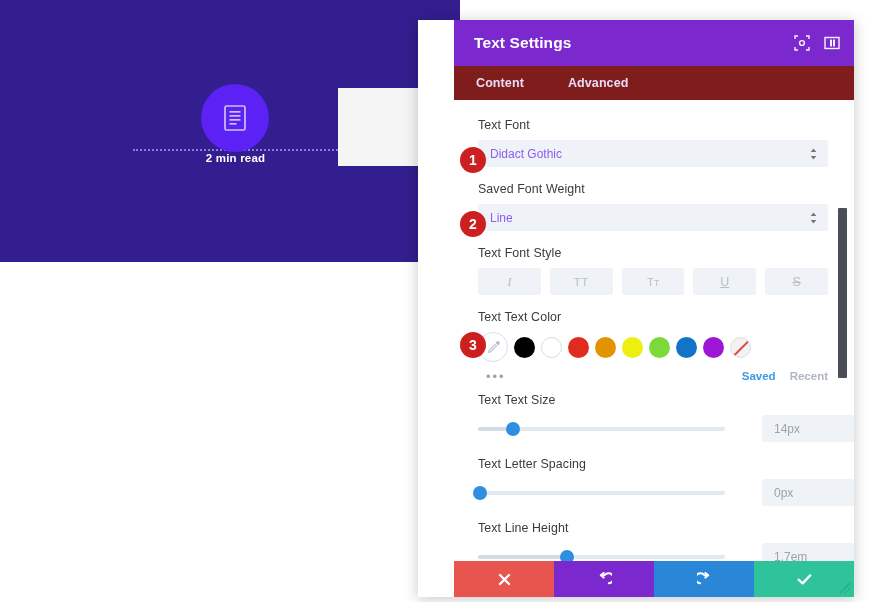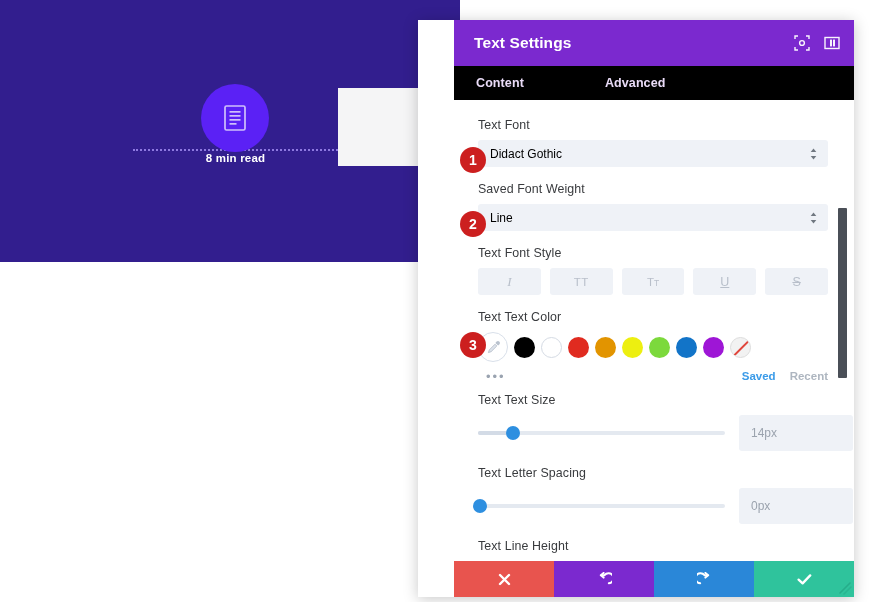--- a/index.html
+++ b/index.html
@@ -62,23 +62,22 @@
   }
   .modal-title {
     color: #ffffff; font-size: 15.5px; font-weight: bold;
     flex: 1; letter-spacing: .1px;
   }
   .hdr-icons { display: flex; gap: 14px; align-items: center; }
   .hdr-icon { width: 16px; height: 16px; opacity: .95; cursor: pointer; }
 
   .tabbar {
     height: 34px; flex: 0 0 34px;
-    background: #000000;
+    background: #7f1d1d;
     display: flex;
-    gap: 37px;
   }
   .tab {
     height: 34px; padding: 0 22px;
     display: flex; align-items: center; justify-content: center;
     color: #EADCF8; font-size: 12.5px; font-weight: bold;
     cursor: pointer; letter-spacing: .1px;
   }
   .tab.active { background: #8B3FE0; color: #ffffff; }
 
   .modal-body {
@@ -107,21 +106,21 @@
   }
   .select-box {
     height: 27px;
     background: #EFF2F7;
     border-radius: 3px;
     display: flex; align-items: center;
     padding: 0 10px 0 12px;
     cursor: pointer;
   }
   .select-value {
-    flex: 1; color: #000000; font-size: 12px;
+    flex: 1; color: #8b5cf6; font-size: 12px;
   }
   .spin { width: 9px; height: 14px; flex: 0 0 9px; }
 
   .badge {
     position: absolute; left: -18px;
     width: 26px; height: 26px; border-radius: 50%;
     background: #CC1F1F; color: #ffffff;
     font-size: 14px; font-weight: bold;
     display: flex; align-items: center; justify-content: center;
     z-index: 5;
@@ -188,25 +187,25 @@
     position: relative;
   }
   .slider-fill { position: absolute; left: 0; top: 0; height: 4px; border-radius: 2px; background: #D3DBE6; }
   .slider-knob {
     position: absolute; top: 50%; width: 14px; height: 14px;
     margin-top: -7px; margin-left: -7px;
     border-radius: 50%; background: #2E8FE0;
     cursor: pointer;
   }
   .value-box {
-    width: 114px; height: 36px; flex: 0 0 114px;
+    width: 114px; height: 27px; flex: 0 0 114px;
     background: #EFF2F7; border-radius: 3px;
     display: flex; align-items: center; padding: 0 12px;
     color: #9BA3AE; font-size: 12px;
-    margin-left: 14px;
+    margin-left: 37px;
   }
 
   
   .modal-footer {
     flex: 0 0 36px; height: 36px;
     display: flex;
     position: relative;
   }
   .act {
     flex: 1; display: flex; align-items: center; justify-content: center;
@@ -230,21 +229,21 @@
     <div class="dotted-rule"></div>
     <div class="blurb-circle">
       <svg class="doc-icon" viewBox="0 0 22 26">
         <rect x="1" y="1" width="20" height="24" rx="1.5" fill="none" stroke="#CFC0FB" stroke-width="1.7"></rect>
         <rect x="5.5" y="6" width="11" height="1.7" fill="#CFC0FB"></rect>
         <rect x="5.5" y="10" width="11" height="1.7" fill="#CFC0FB"></rect>
         <rect x="5.5" y="14" width="11" height="1.7" fill="#CFC0FB"></rect>
         <rect x="5.5" y="18" width="7" height="1.7" fill="#CFC0FB"></rect>
       </svg>
     </div>
-    <div class="read-time">8 min read</div>
+    <div class="read-time">2 min read</div>
   </div>
   <div class="white-block"></div>
 
   <div class="modal">
 
     <div class="modal-header">
       <div class="modal-title">Text Settings</div>
       <div class="hdr-icons">
         <svg class="hdr-icon" viewBox="0 0 16 16">
           <path d="M1 4V1h3M15 4V1h-3M1 12v3h3M15 12v3h-3" fill="none" stroke="#ffffff" stroke-width="1.4"></path>

